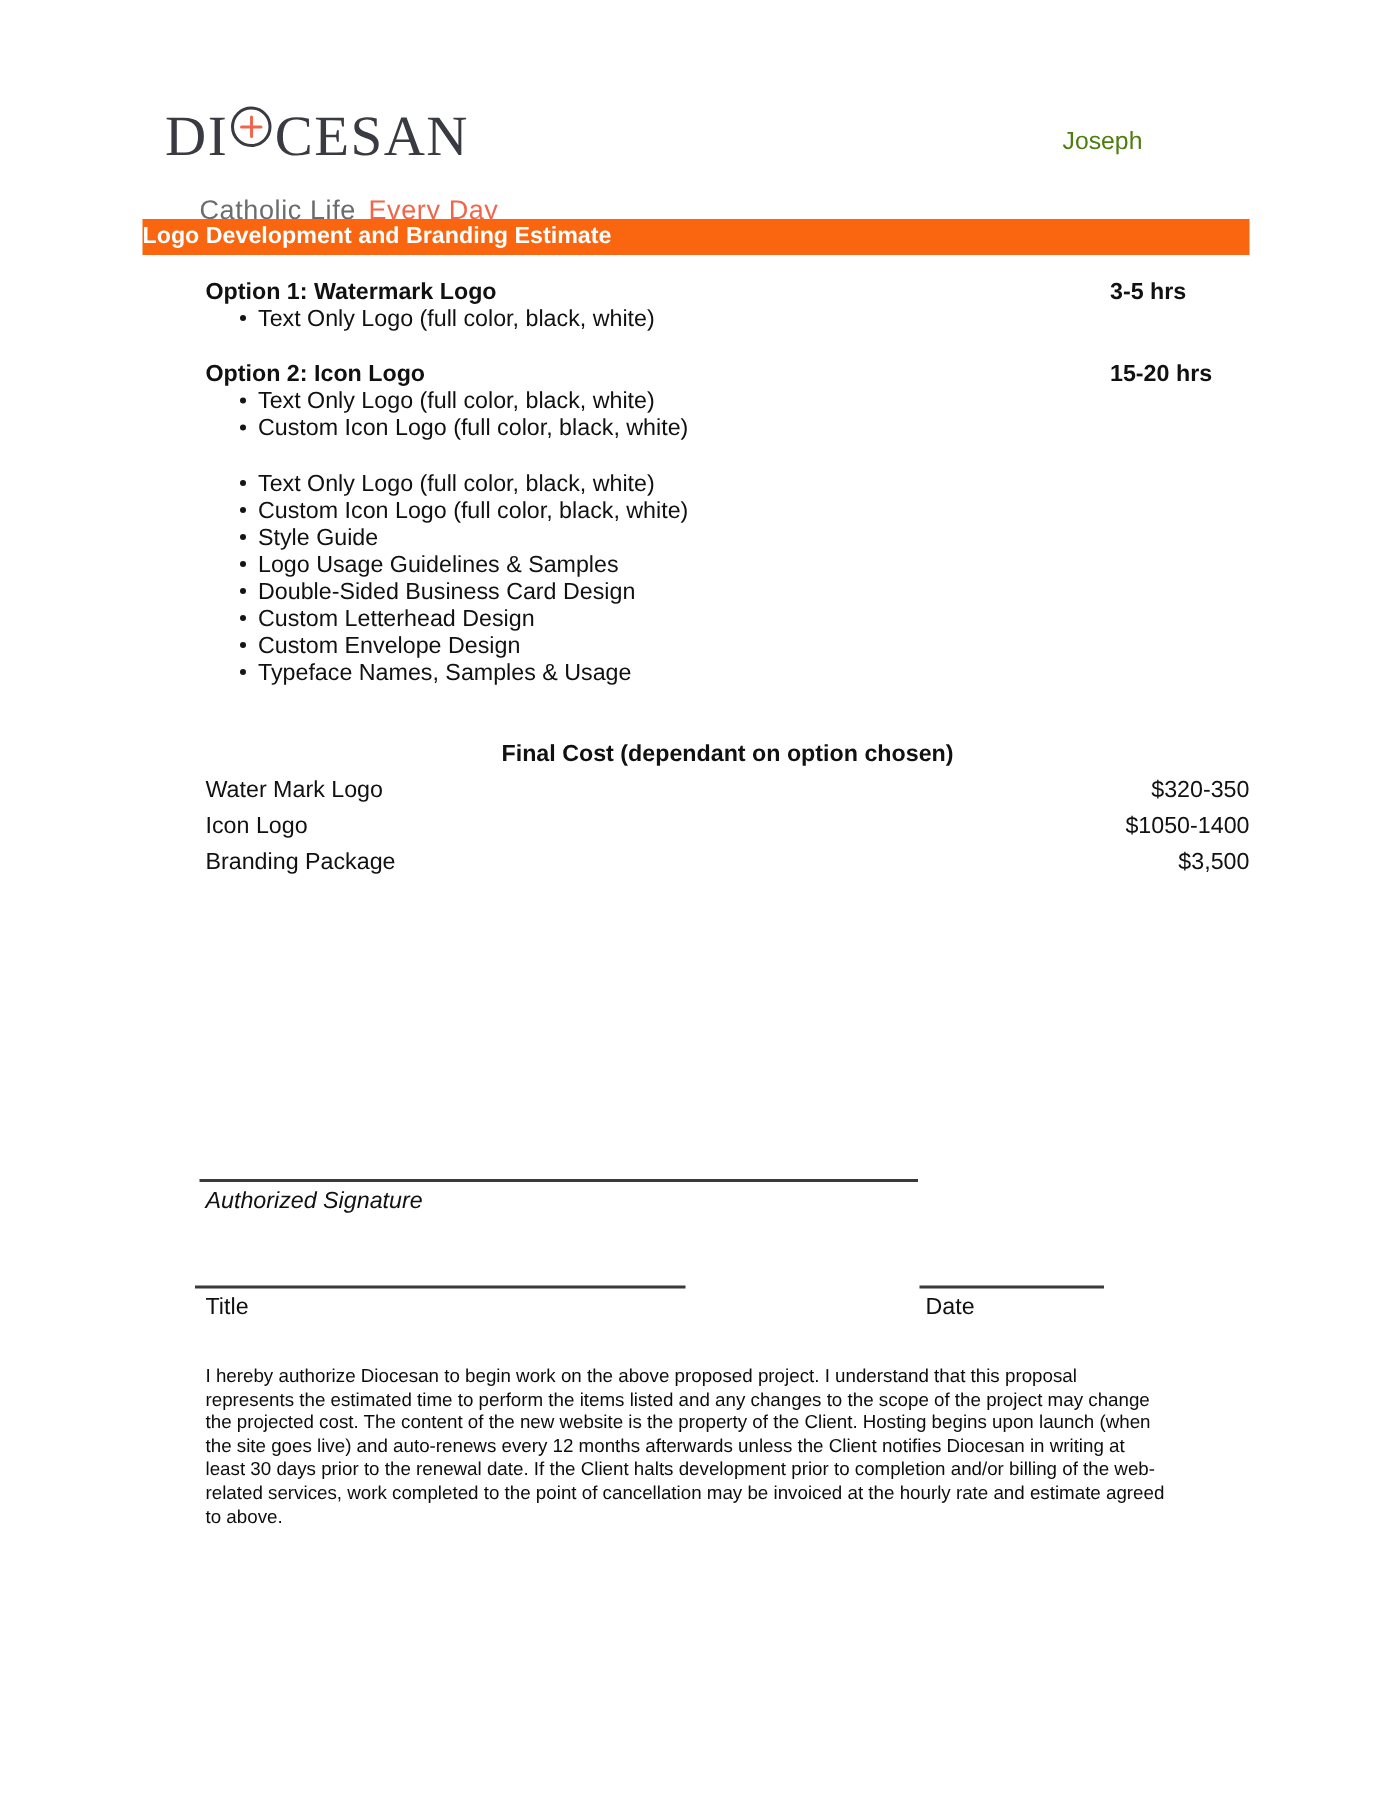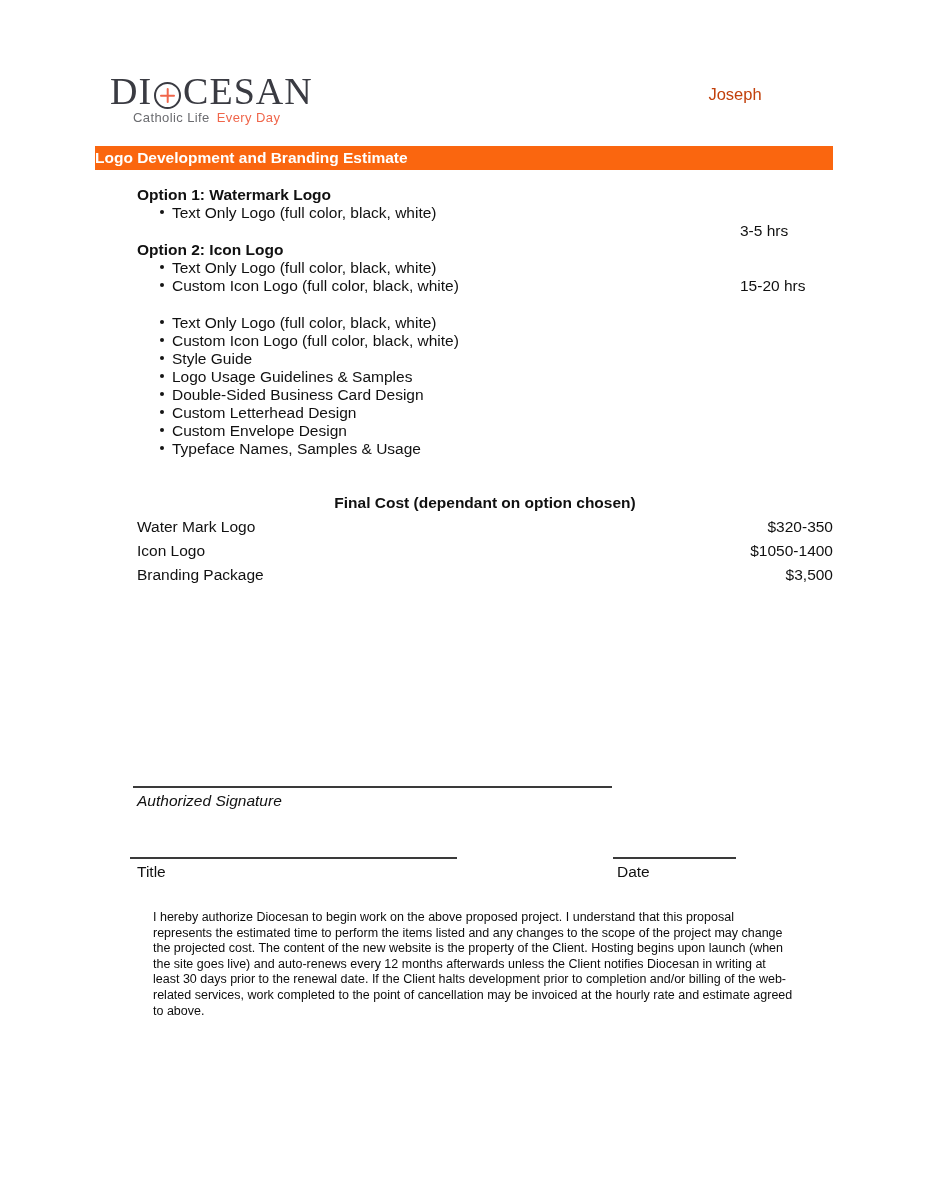--- a/index.html
+++ b/index.html
@@ -18,61 +18,61 @@
     background:#ffffff;
     font-family:"Liberation Sans", sans-serif;
     color:var(--text);
     overflow:hidden;
     margin:0 auto;
   }
 
   
   .logo-block{position:absolute;left:110px;top:72px;}
   .logo-main{
-    display:inline-flex;align-items:flex-end;
+    display:inline-flex;align-items:flex-start;
     font-family:"Liberation Serif", serif;
     font-size:38px;line-height:1;
     letter-spacing:1px;color:var(--logo-dark);
   }
   .oplus{
     display:inline-block;width:27px;height:27px;
     border:2.5px solid var(--logo-dark);border-radius:50%;
     position:relative;top:-1px;margin:0 2px;
   }
   .oplus .bar{position:absolute;background:var(--accent-orange);border-radius:1px;}
   .oplus .bar.h{left:4px;right:4px;top:50%;height:2.6px;transform:translateY(-50%);}
   .oplus .bar.v{top:4px;bottom:4px;left:50%;width:2.6px;transform:translateX(-50%);}
   .logo-tagline{
-    margin-top:0;padding-left:23px;
-    font-size:13px;letter-spacing:0.4px;
+    margin-top:20px;padding-left:23px;
+    font-size:18px;letter-spacing:0.4px;
     color:var(--tagline-gray);
   }
   .tg-orange{color:var(--accent-orange);margin-left:3px;}
 
   .client-block{
     position:absolute;left:640px;top:82px;width:190px;
-    text-align:center;font-size:16.5px;line-height:25px;color:#c2410c;
+    text-align:center;font-size:16.5px;line-height:25px;color:#4d7c0f;
   }
 
   
   .banner{
     position:absolute;left:95px;top:146px;width:738px;height:24px;
     background:var(--banner-orange);
     color:#ffffff;font-size:15.5px;font-weight:700;
     line-height:24px;
   }
 
   
   .content{
     position:absolute;left:137px;top:186px;width:696px;
     font-size:15.5px;line-height:17px;
   }
   .opt-section + .opt-section{margin-top:20px;}
   .opt-heading{position:relative;font-weight:700;height:17px;}
-  .opt-hours{position:absolute;left:603px;top:0;font-weight:400;white-space:nowrap;margin-top:36px;}
+  .opt-hours{position:absolute;left:603px;top:0;font-weight:700;white-space:nowrap;}
   .opt-item{position:relative;padding-left:35px;margin-top:1px;height:17px;}
   .bullet-dot{
     position:absolute;left:23px;top:6px;width:4px;height:4px;
     border-radius:50%;background:#151515;
   }
   .cost-section{margin-top:37px;text-align:center;}
   .cost-heading{font-weight:700;height:17px;}
   .cost-row{display:flex;justify-content:space-between;margin-top:7px;height:17px;}
 
   
@@ -81,21 +81,21 @@
   .line-title{left:130px;top:857px;width:327px;}
   .line-date{left:613px;top:857px;width:123px;}
   .sig-label{position:absolute;font-size:15.5px;line-height:17px;}
   .label-auth{left:137px;top:792px;font-style:italic;}
   .label-title{left:137px;top:863px;}
   .label-date{left:617px;top:863px;}
 
   
   .legal{
     position:absolute;left:137px;top:910px;width:642px;
-    font-size:12.5px;line-height:15.6px;color:#0d0d0d;margin-left:16px;
+    font-size:12.5px;line-height:15.6px;color:#0d0d0d;
   }
 </style>
 </head>
 <body>
 
 <div class="page">
 
   <div class="logo-block">
     <div class="logo-main">
       <span>DI</span>

